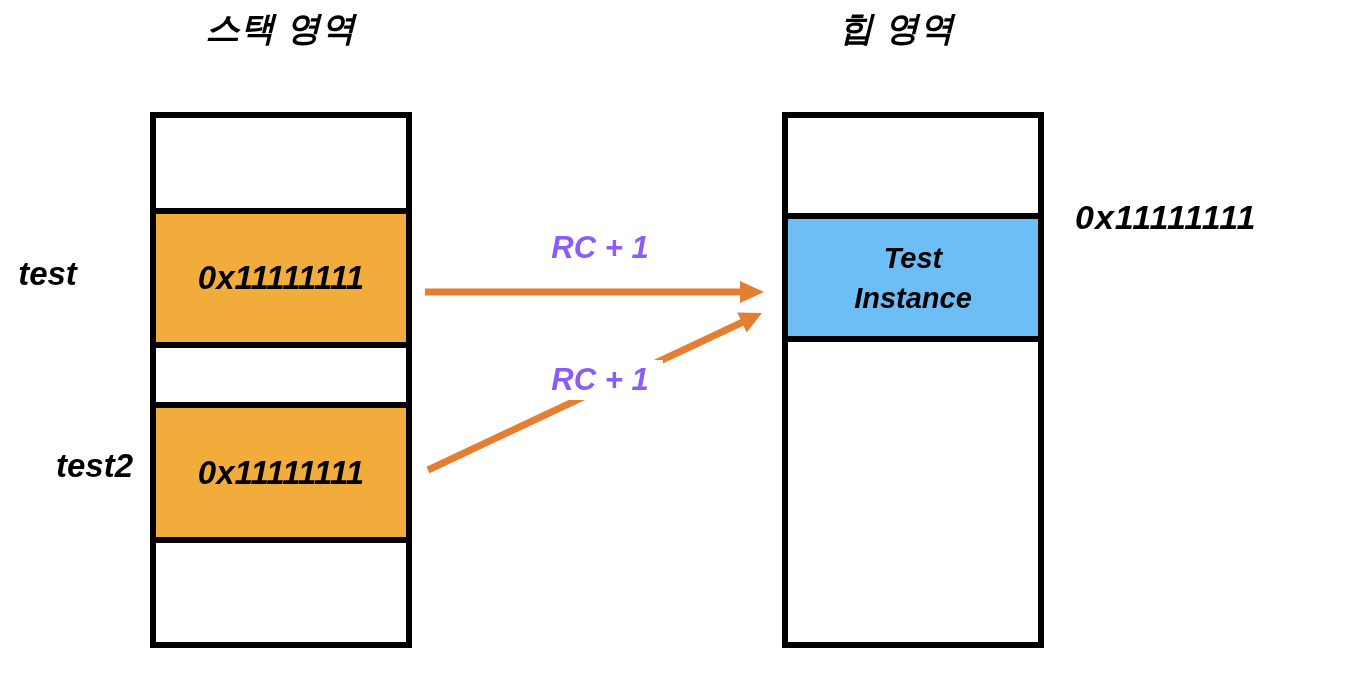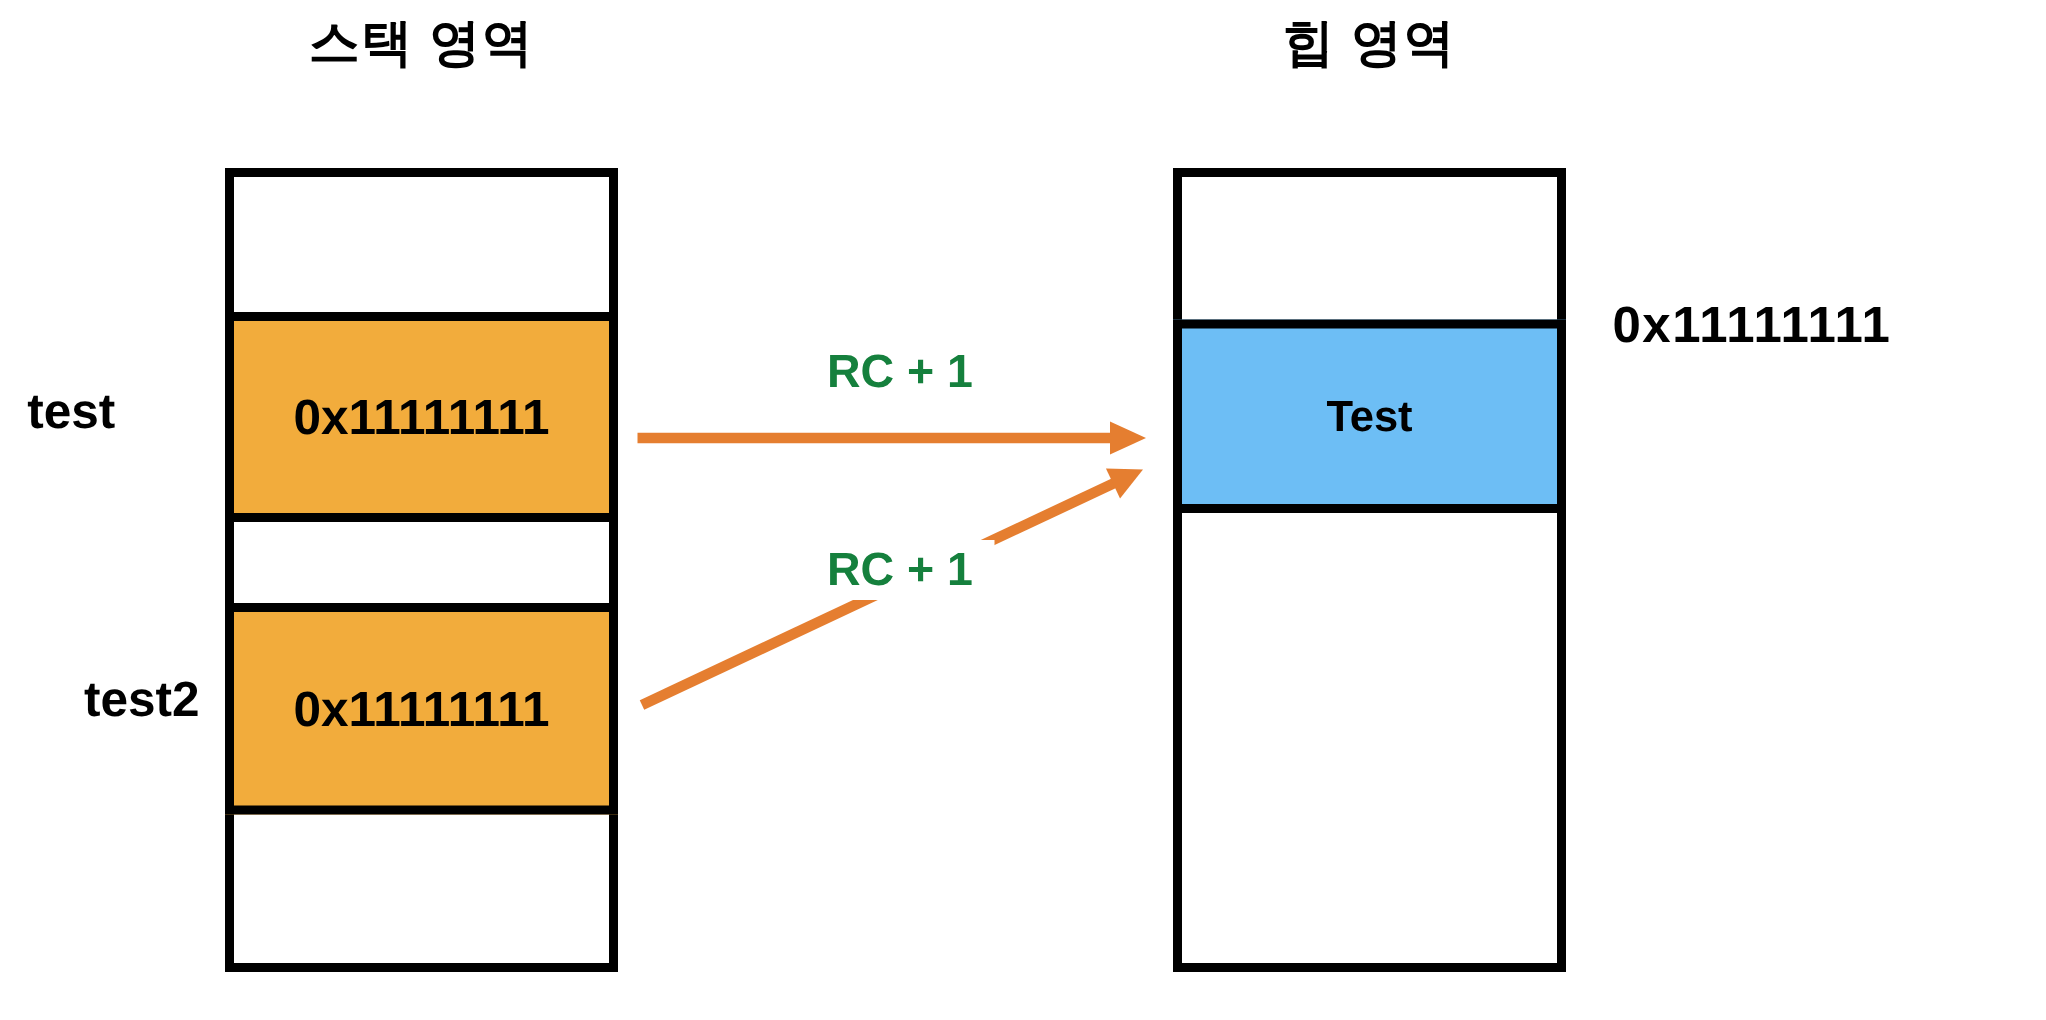--- a/index.html
+++ b/index.html
@@ -8,21 +8,21 @@
     background: #ffffff;
     font-family: "Liberation Sans", sans-serif;
   }
   .canvas {
     position: relative;
     width: 1364px;
     height: 680px;
     background: #ffffff;
     overflow: hidden;
   }
-  .abs { position: absolute; }
+  .abs { position: absolute; font-style: italic; }
   .region-title {
     font-size: 34px;
     font-weight: 700;
     color: #000000;
     text-align: center;
     letter-spacing: 1px;
   }
   .memory-box {
     border: 6px solid #000000;
     background: #ffffff;
@@ -60,21 +60,21 @@
   }
   .side-label.red {
     font-size: 31px;
     color: #DC3B2B;
   }
   .rc-label {
     width: 126px;
     text-align: center;
     font-size: 31px;
     font-weight: 700;
-    color: #15803d;
+    color: #8b5cf6;
   }
   .rc-label.backed {
     background: #ffffff;
     height: 40px;
     line-height: 40px;
   }
   svg.arrow-layer {
     position: absolute;
     left: 0;
     top: 0;
@@ -82,36 +82,37 @@
     height: 680px;
     pointer-events: none;
   }
 </style>
 </head>
 <body>
 
 <div class="canvas">
 
   <div class="abs region-title" style="left:150px; top:6px; width:262px;">스택 영역</div>
-  <div class="abs region-title" style="left:782px; top:6px; width:262px;">힙 영역</div>
+  <div class="abs region-title" style="left:766px; top:6px; width:262px;">힙 영역</div>
 
   <div class="abs memory-box" style="left:150px; top:112px; width:262px; height:536px;"></div>
   <div class="abs cell orange" style="left:150px; top:208px; width:262px; height:140px;">
     <span>0x11111111</span>
   </div>
   <div class="abs cell orange" style="left:150px; top:402px; width:262px; height:141px;">
     <span>0x11111111</span>
   </div>
 
   <div class="abs var-label" style="left:0px; top:255px;">test</div>
   <div class="abs var-label" style="left:0px; top:447px;margin-left:47px;">test2</div>
 
   <div class="abs memory-box" style="left:782px; top:112px; width:262px; height:536px;"></div>
   <div class="abs cell blue" style="left:782px; top:213px; width:262px; height:129px;">
     <span>Test</span>
+    <span>Instance</span>
   </div>
 
   <div class="abs side-label" style="left:1075px; top:198px;">0x11111111</div>
 
   <svg class="arrow-layer" viewBox="0 0 1364 680">
     <g>
       <line x1="425" y1="292" x2="744" y2="292" stroke="#E57E30" stroke-width="7"></line>
       <polygon points="764,292 740,281 740,303" fill="#E57E30"></polygon>
     </g>
     <g>

